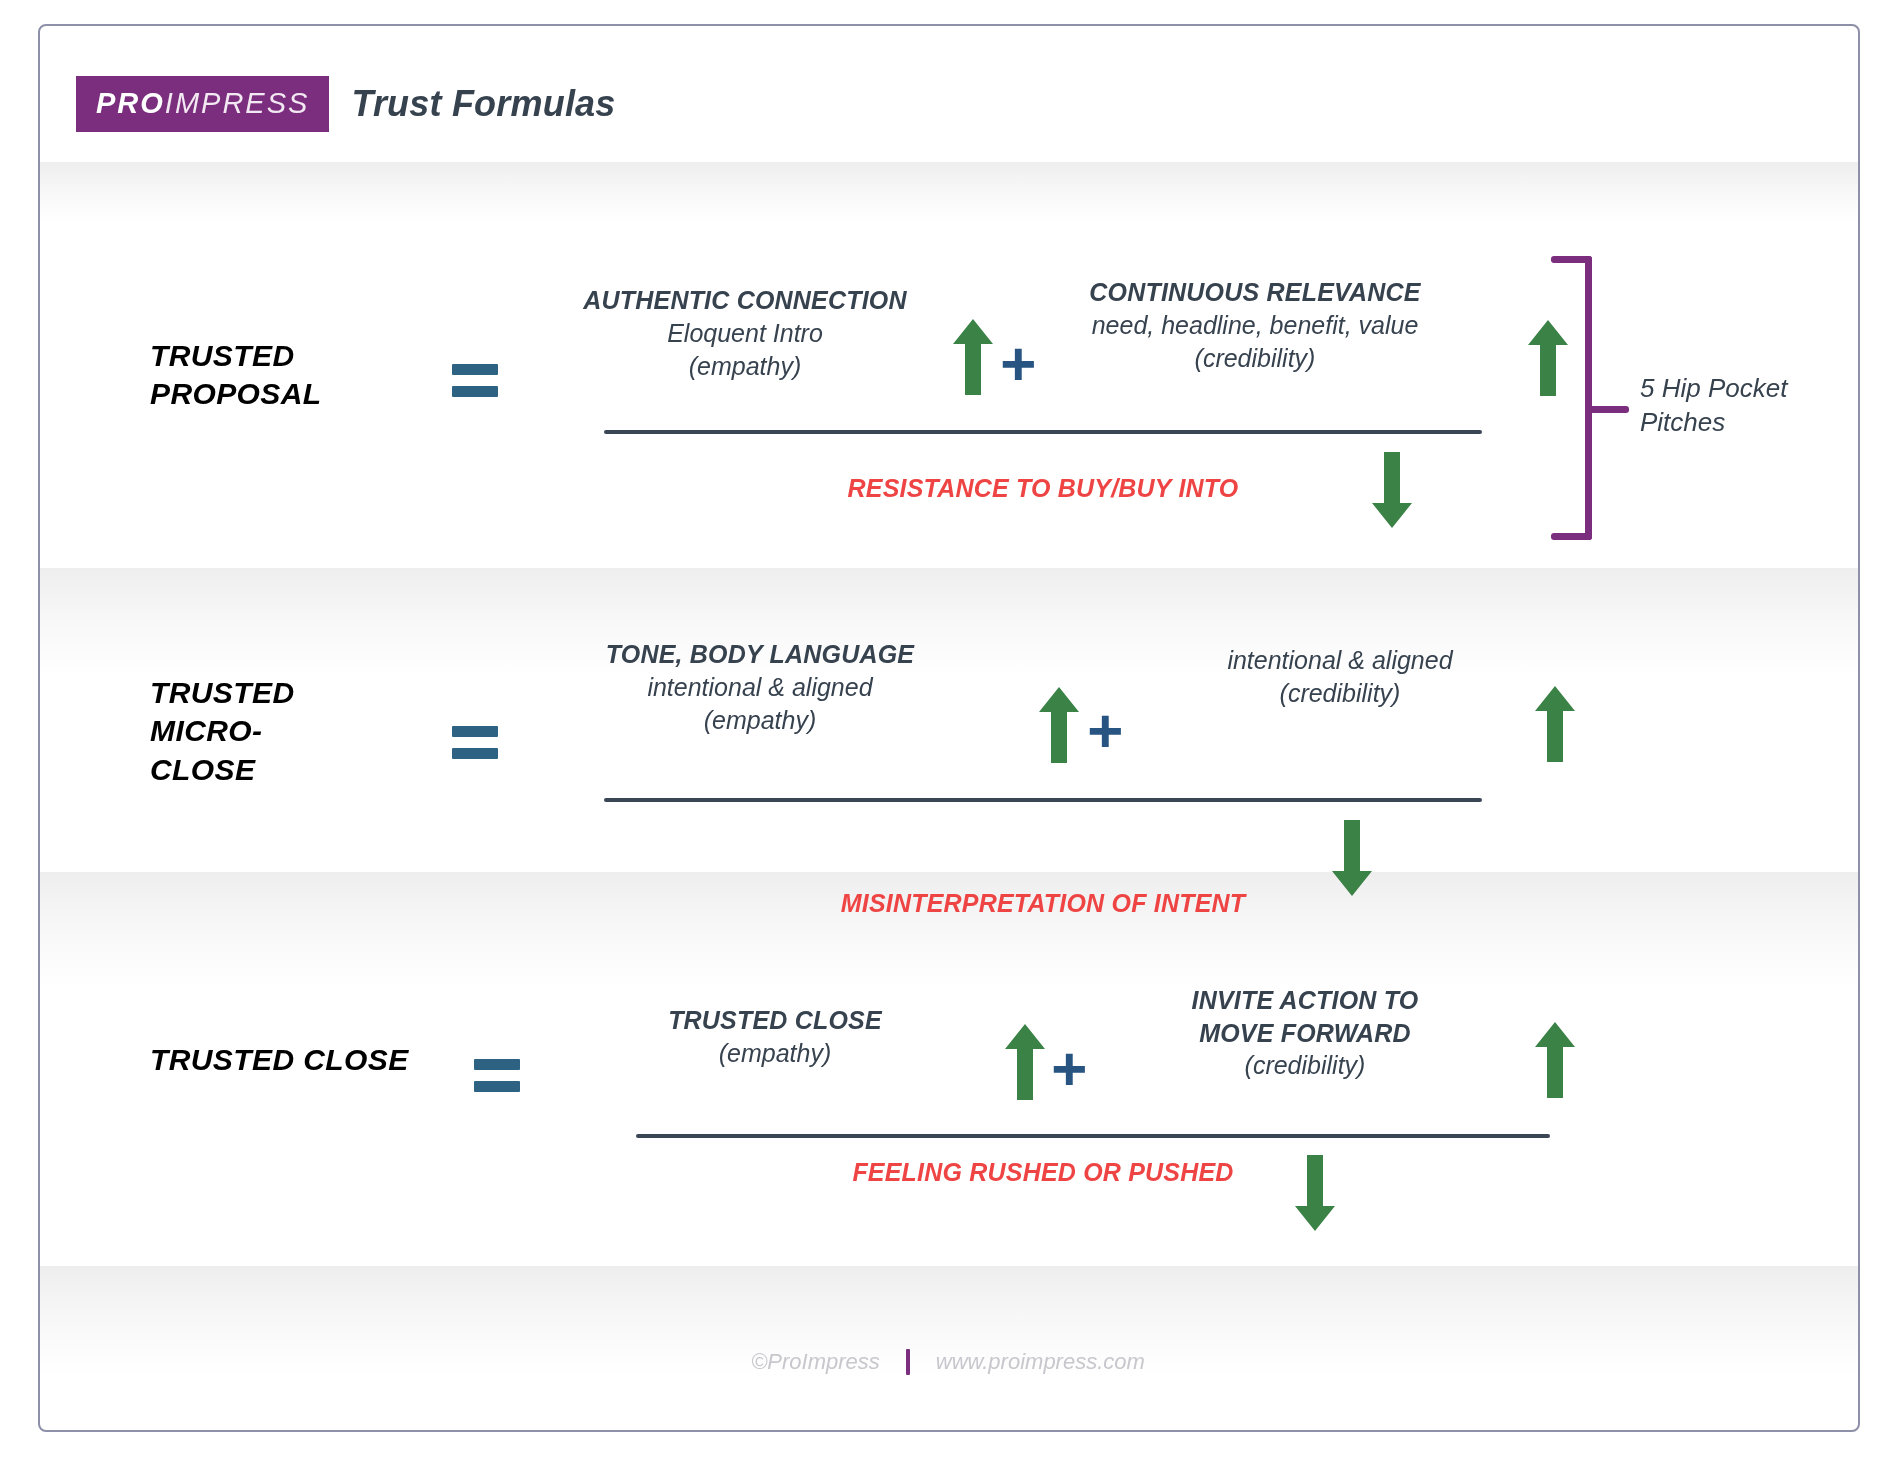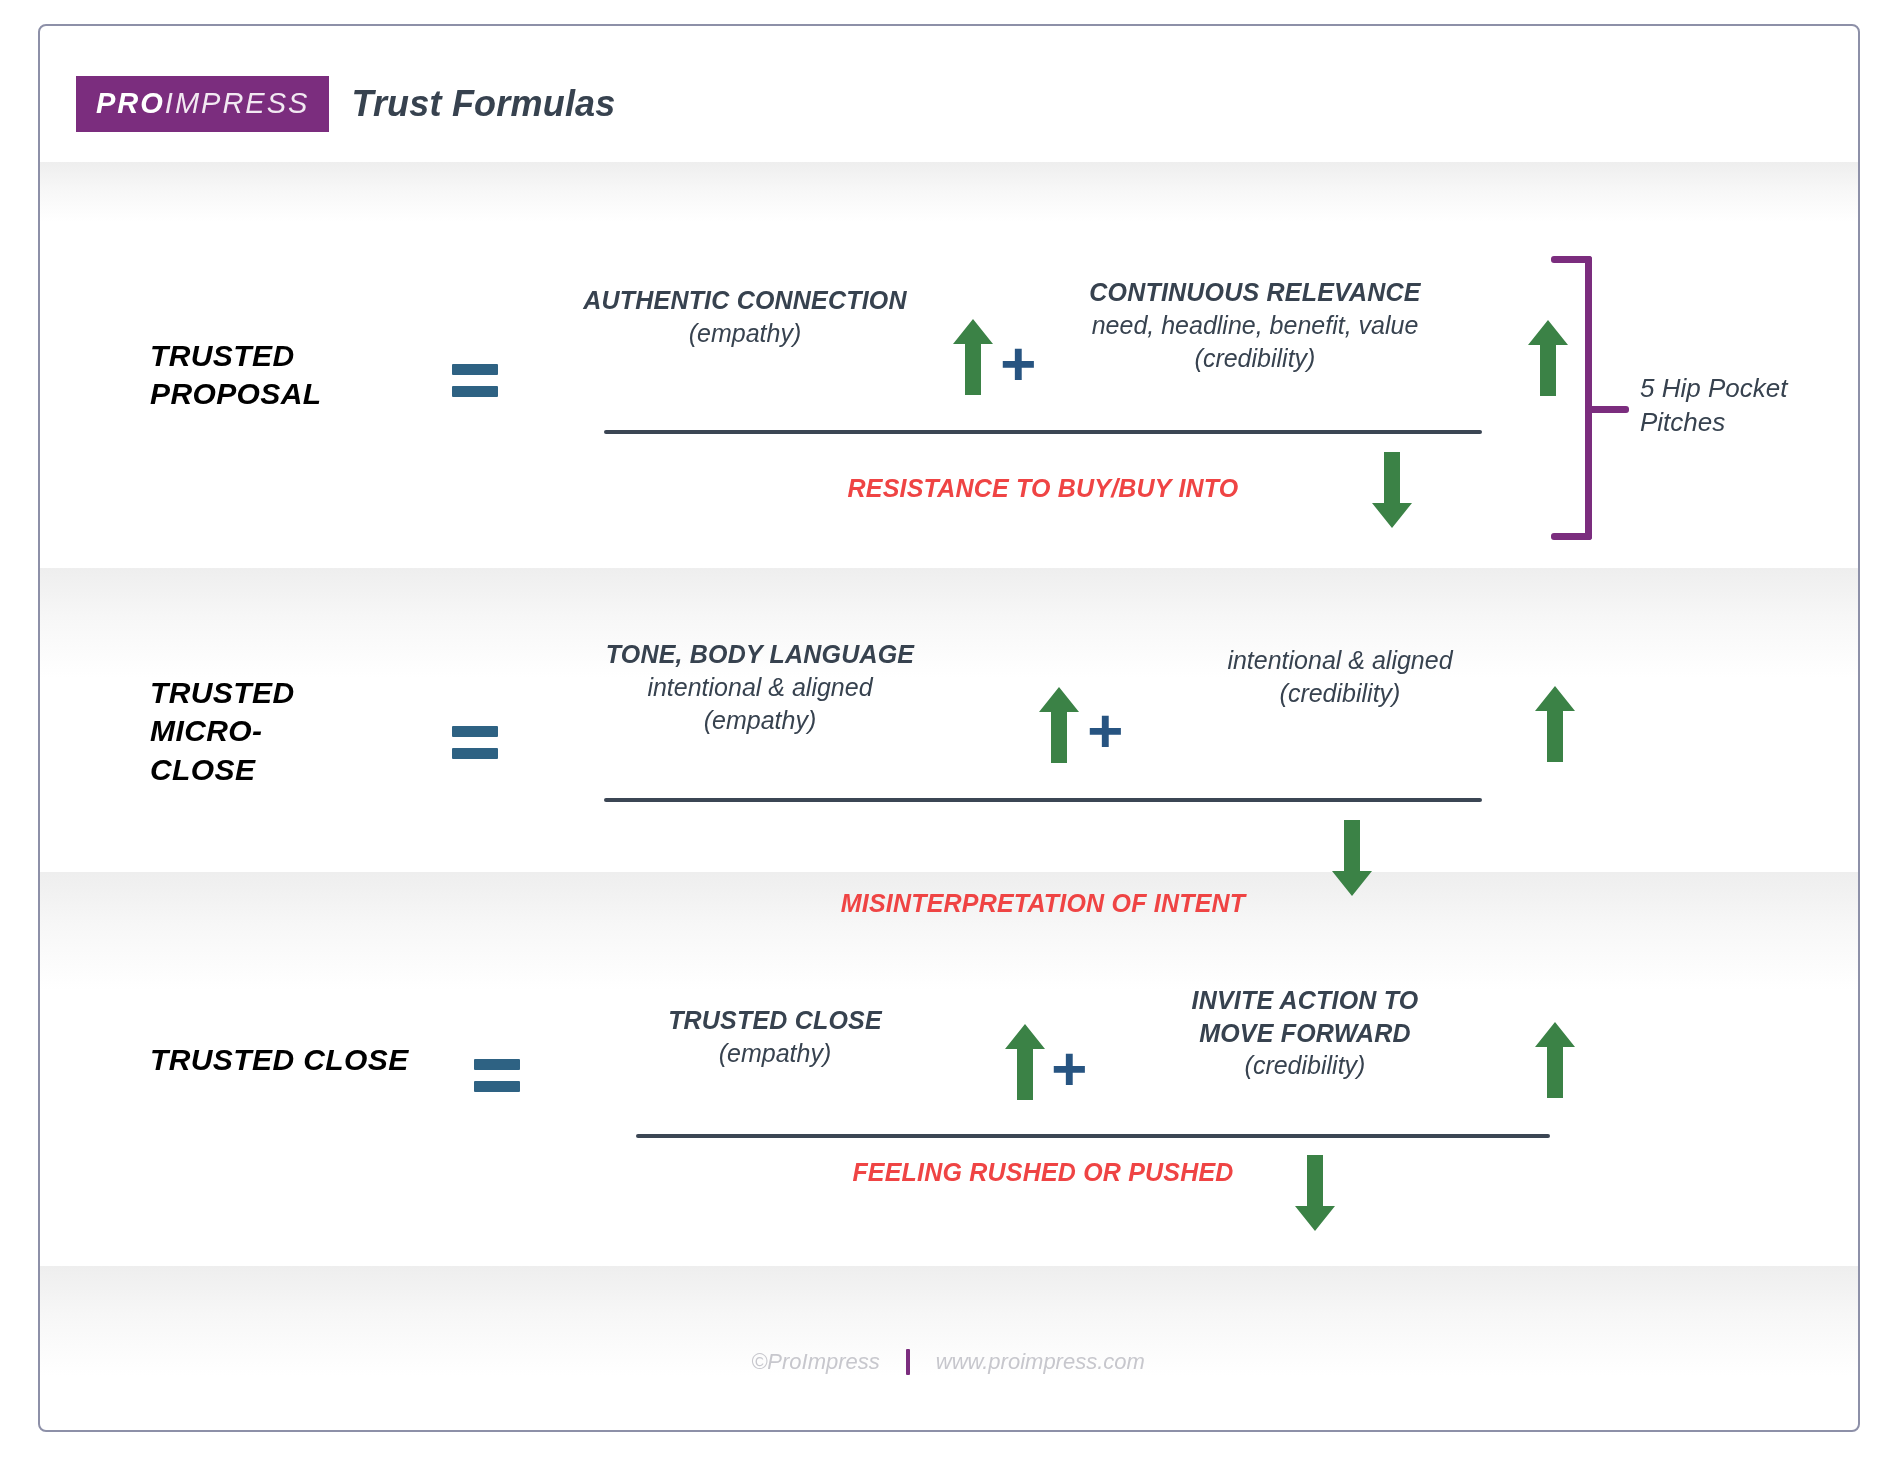--- a/index.html
+++ b/index.html
@@ -215,20 +215,21 @@
       <div>PROPOSAL</div>
     </div>
 
     <div class="eq" style="left:452px; top:364px;">
       <i></i>
         <i></i>
     </div>
 
     <div class="term" style="left:560px; top:284px; width:370px;">
       <div class="t-head">AUTHENTIC CONNECTION</div>
+      <div class="t-sub">Eloquent Intro</div>
       <div class="t-sub">(empathy)</div>
     </div>
 
     <div class="arrow" style="left:953px; top:319px;">
       <svg width="40" height="76" viewBox="0 0 40 76" aria-hidden="true">
         <polygon points="20,0 40,25 28,25 28,76 12,76 12,25 0,25" fill="#3b8246"></polygon>
       </svg>
     </div>
     <div class="plus" style="left:999px; top:333px;">+</div>
 

